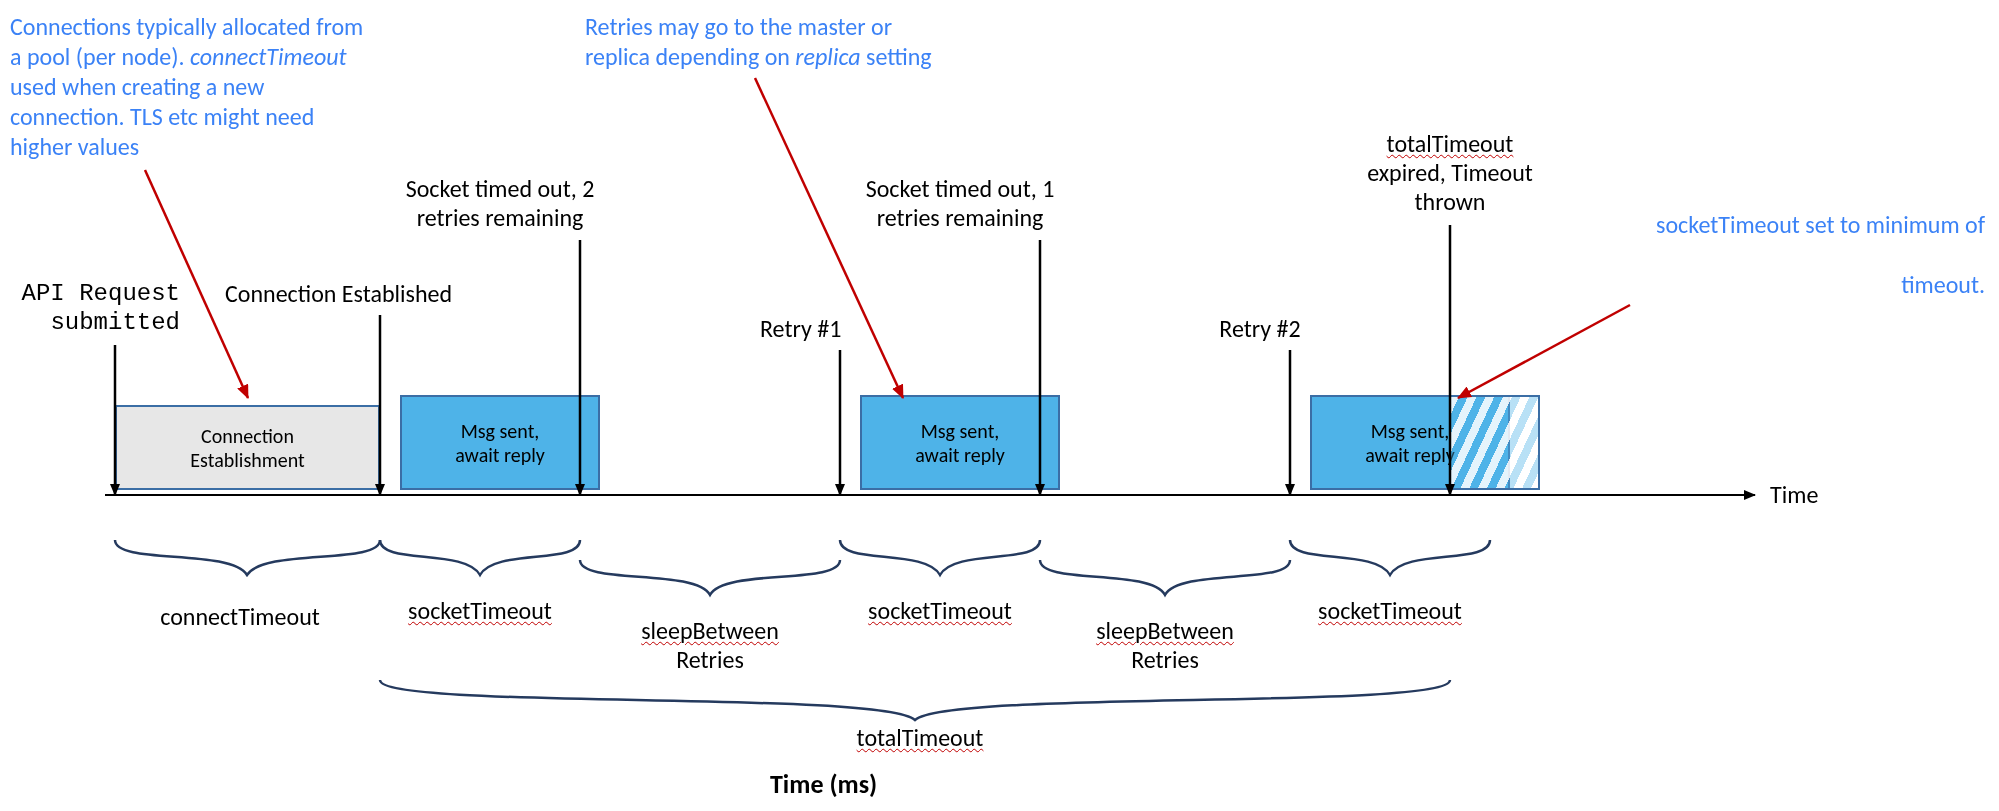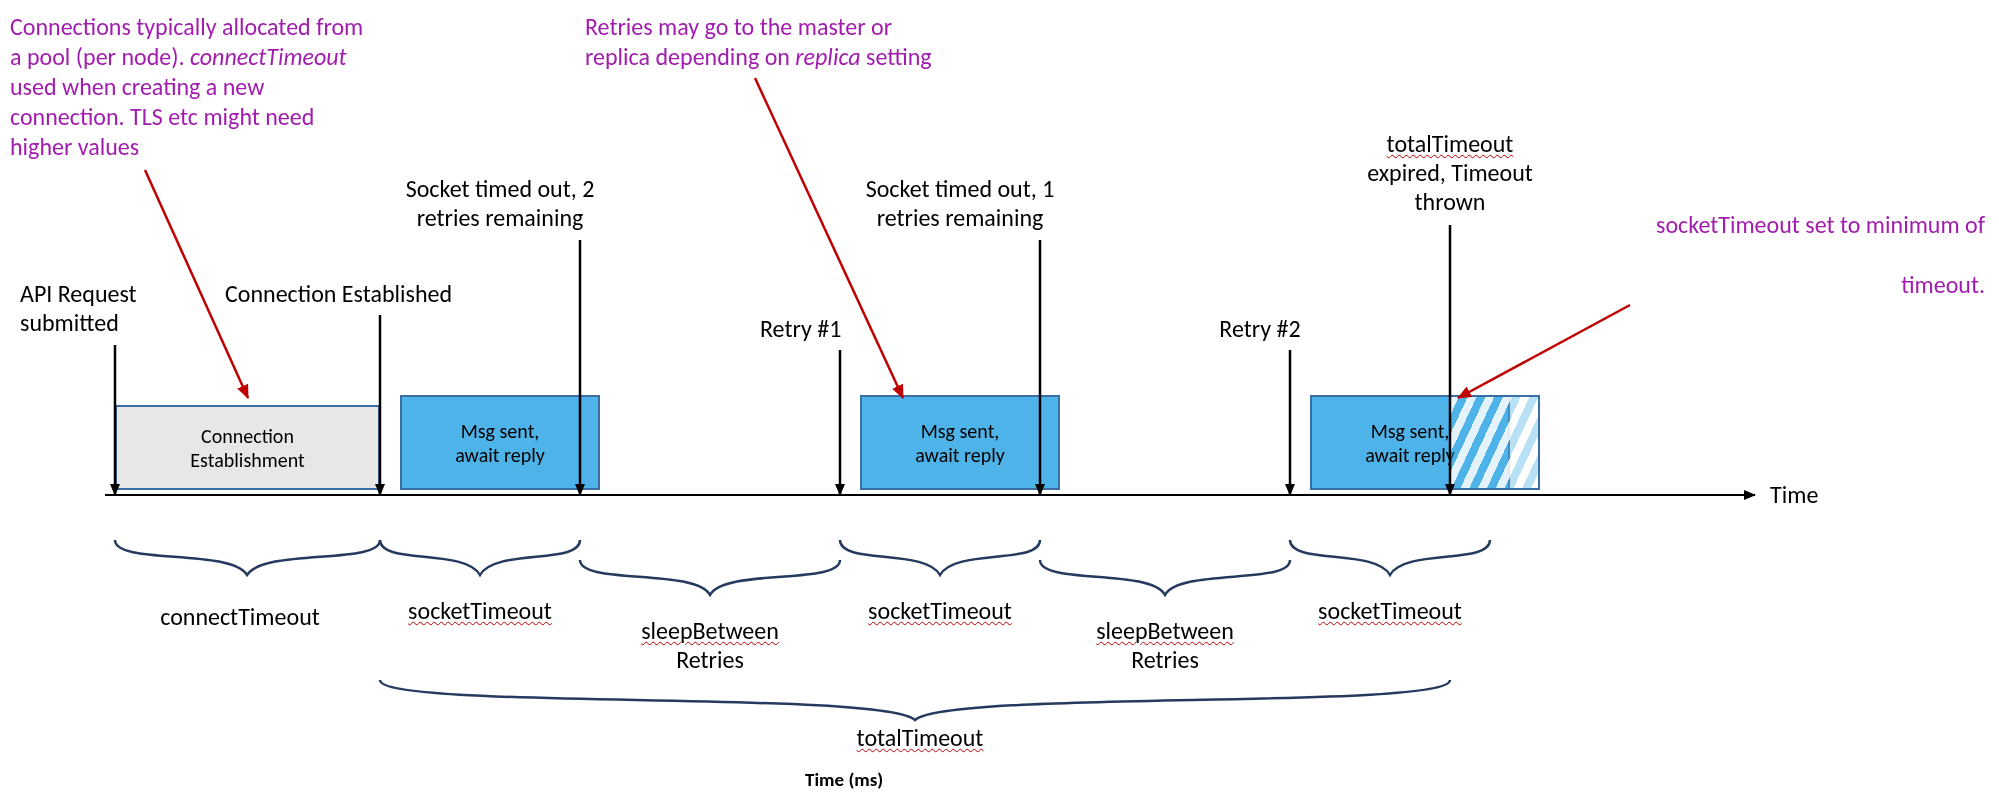--- a/index.html
+++ b/index.html
@@ -8,21 +8,21 @@
     background: #ffffff;
     font-family: "Segoe UI", "Calibri", Arial, sans-serif;
     color: #000;
   }
   .canvas {
     position: relative;
     width: 1999px;
     height: 811px;
   }
   .redtext {
-    color: #a21caf;
+    color: #3b82f6;
     font-size: 24px;
     line-height: 1.25;
     position: absolute;
   }
   .blacktext {
     color: #000;
     font-size: 24px;
     line-height: 1.2;
     position: absolute;
     text-align: center;
@@ -65,23 +65,22 @@
     width: 1999px;
     height: 811px;
     pointer-events: none;
   }
   .axis-label {
     position: absolute;
     font-size: 24px;
   }
   .axis-title {
     position: absolute;
-    font-size: 19px;
+    font-size: 26px;
     font-weight: 600;
-    margin-left: 35px;
   }
 </style>
 </head>
 <body>
 
 <div class="canvas">
 
   <div class="redtext" style="left:10px; top:12px; width:480px;">
     <span>Connections typically allocated from</span><br>
     <span>a pool (per node). </span><span class="ital">connectTimeout</span><br>
@@ -94,21 +93,21 @@
     <span>Retries may go to the master or</span><br>
     <span>replica depending on </span><span class="ital">replica</span><span> setting</span>
   </div>
 
   <div class="redtext" style="left:1555px; top:210px; width:430px;text-align:right;">
     <span>socketTimeout set to minimum of</span><br>
     <br>
     <span>timeout.</span>
   </div>
 
-  <div class="blacktext" style="left:20px; top:280px; width:160px; text-align:left;">
+  <div class="blacktext" style="left:20px; top:280px; width:160px; text-align:right;font-family:Liberation Mono, monospace;">
     API Request<br>submitted
   </div>
   <div class="blacktext" style="left:225px; top:280px; width:270px; text-align:left;">Connection Established</div>
   <div class="blacktext" style="left:375px; top:175px; width:250px;">
     Socket timed out, 2<br>retries remaining
   </div>
   <div class="blacktext" style="left:760px; top:315px; width:100px; text-align:left;">Retry #1</div>
   <div class="blacktext" style="left:835px; top:175px; width:250px;">
     Socket timed out, 1<br>retries remaining
   </div>

